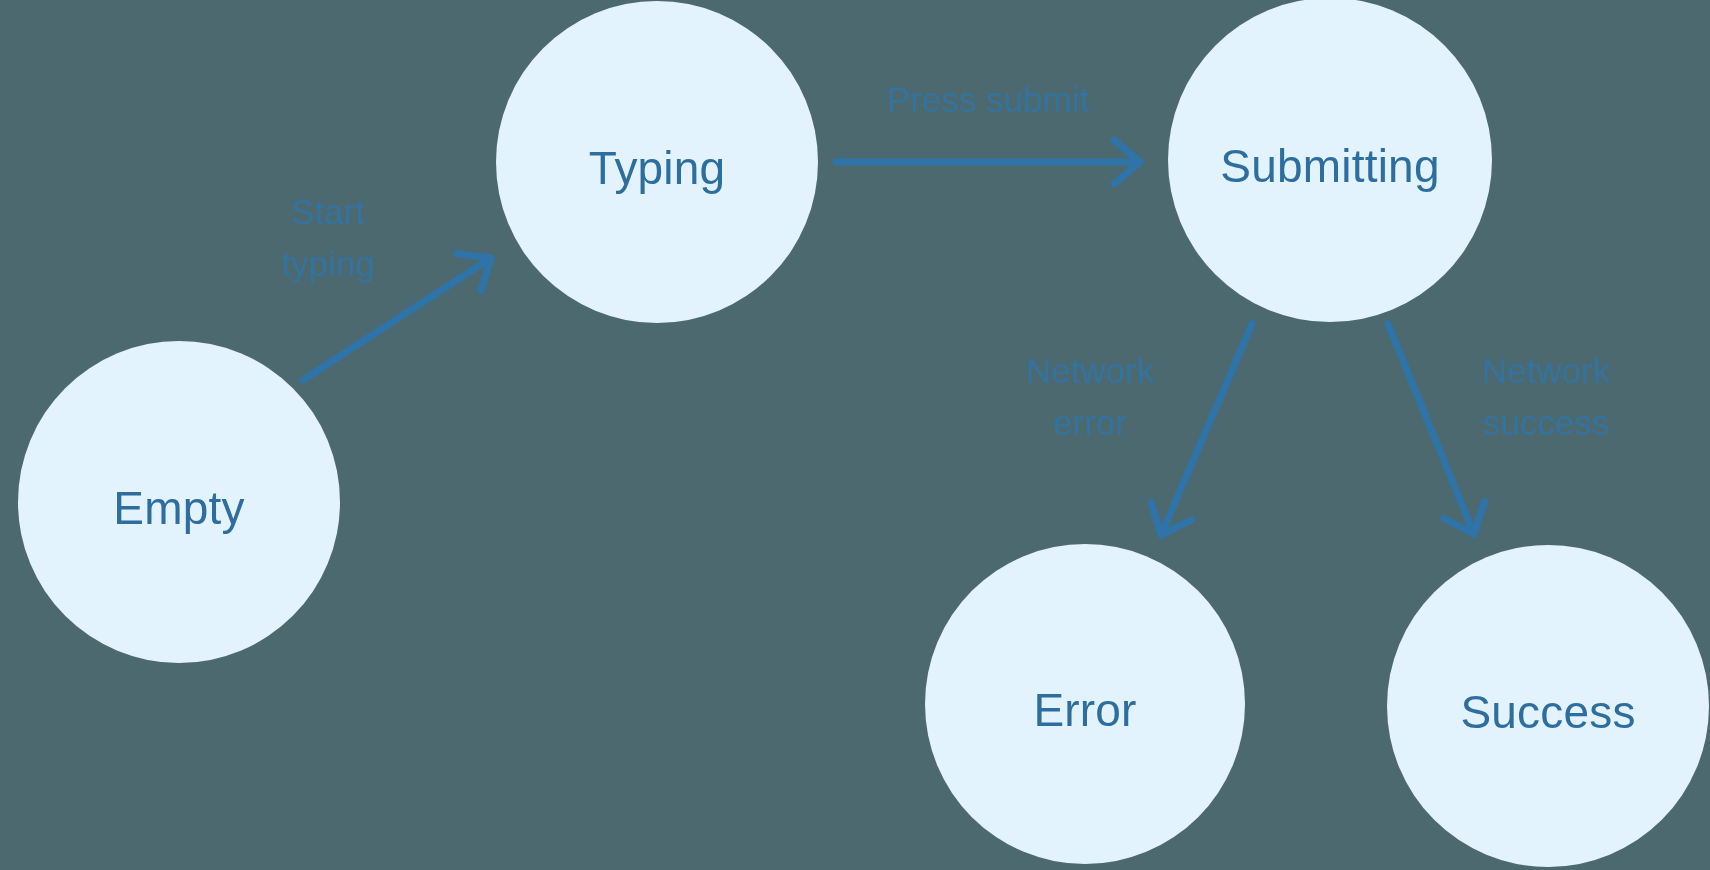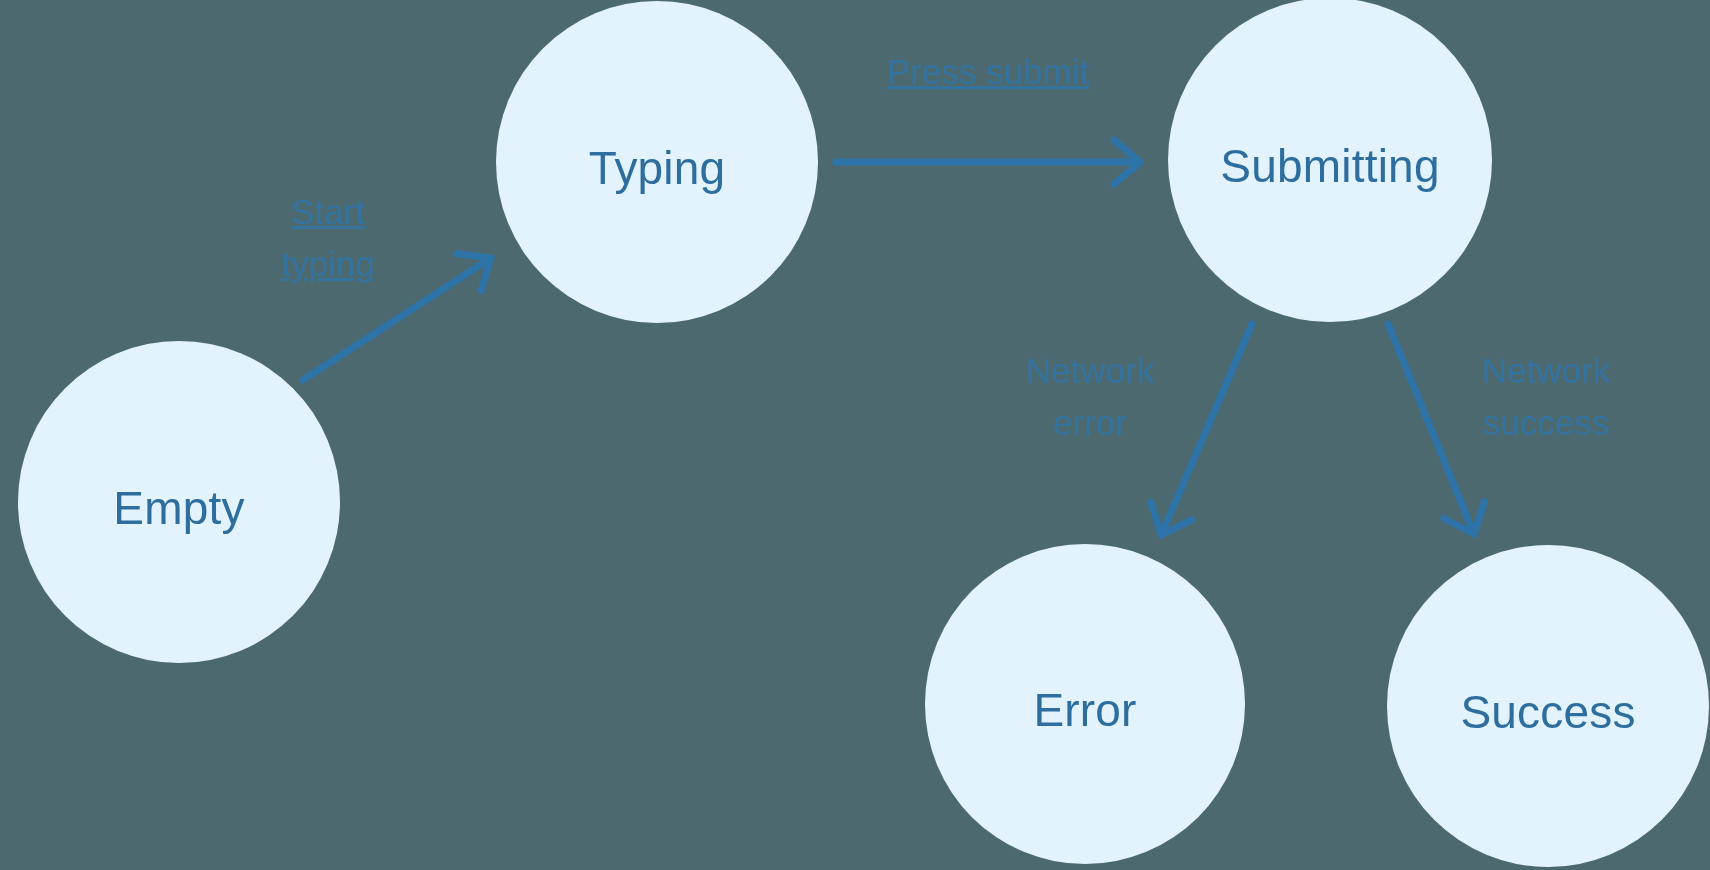--- a/index.html
+++ b/index.html
@@ -90,26 +90,26 @@
 
   <div class="node" style="left: 925px; top: 544px; height: 320px; width: 320px;">
     <span class="node-label">Error</span>
   </div>
 
   <div class="node" style="left: 1387px; top: 545px; height: 322px; width: 322px;">
     <span class="node-label">Success</span>
   </div>
 </div>
   <div id="labels-layer">
-  <div class="edge-label" style="left: 328px; top: 238px; text-decoration: underline;">
+  <div class="edge-label" style="left: 328px; top: 238px;">
         <div>Start</div>
         <div>typing</div>
       </div>
 
-  <div class="edge-label" style="left: 988px; top: 72px; text-decoration: underline;">
+  <div class="edge-label" style="left: 988px; top: 100px;">
         <div>Press submit</div>
       </div>
 
   <div class="edge-label" style="left: 1090px; top: 397px;">
         <div>Network</div>
         <div>error</div>
       </div>
 
   <div class="edge-label" style="left: 1546px; top: 397px;">
         <div>Network</div>

